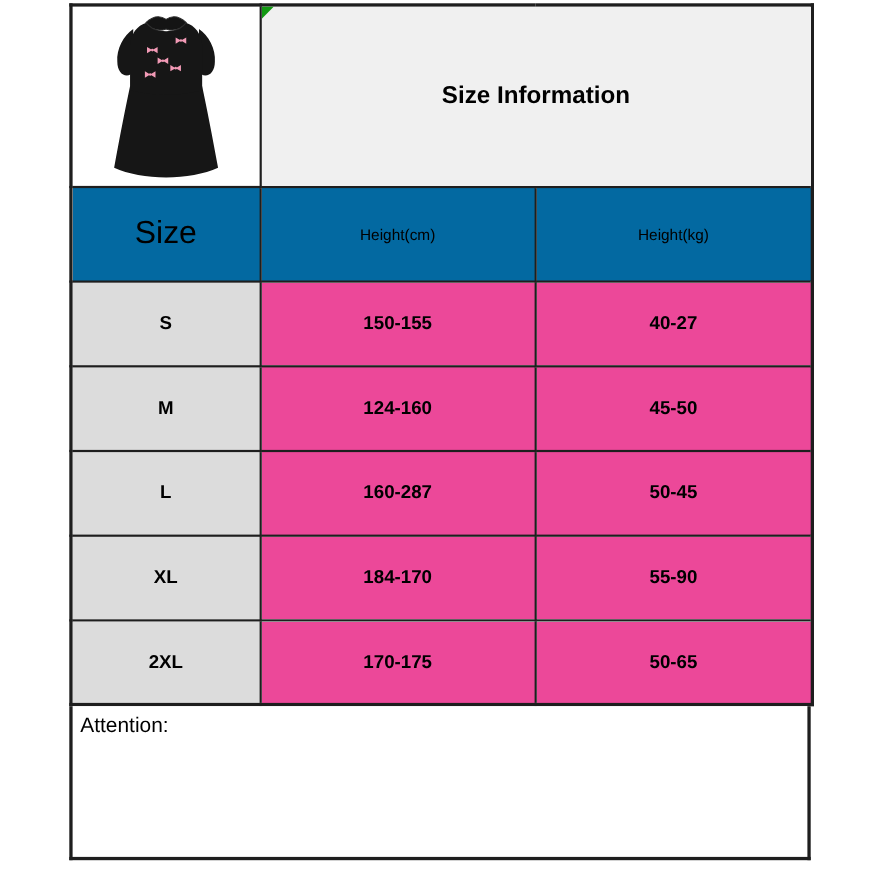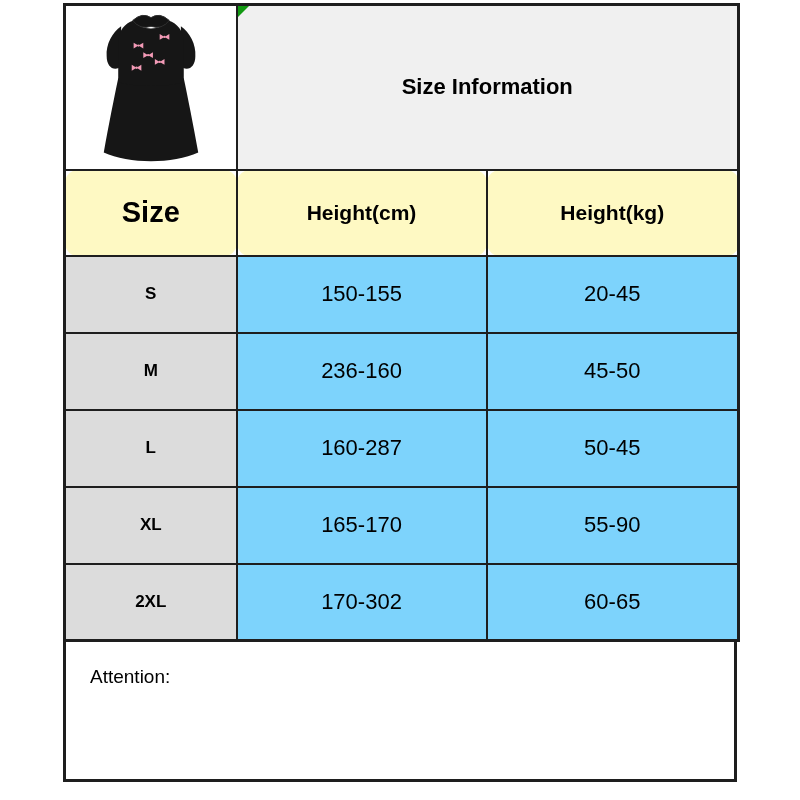--- a/index.html
+++ b/index.html
@@ -46,40 +46,40 @@
   .corner-flag {
     position: absolute;
     top: 0;
     left: 0;
     width: 0;
     height: 0;
     border-top: 11px solid #129912;
     border-right: 11px solid transparent;
   }
 
-  td.hdr { background: #fef9c3; font-weight: bold; border-radius: 13px; }
+  td.hdr { background: #0369a1; font-weight: normal; }
   td.hdr-size  { font-size: 29px; }
-  td.hdr-other { font-size: 21px; margin-top: 22px; }
+  td.hdr-other { font-size: 14px; margin-top: 22px; }
 
   td.size-cell { background: #dcdcdc; font-weight: bold; font-size: 17px; }
-  td.val-cell  { background: #7dd3fc; font-weight: normal; font-size: 22px; }
+  td.val-cell  { background: #ec4899; font-weight: bold; font-size: 17px; }
 
   .attention-box {
     width: 674px;
     box-sizing: border-box;
     min-height: 140px;
     background: #ffffff;
     border: 3px solid #1e1e1e;
     border-top: 0;
     padding: 4px 9px 6px 7px;
     font-size: 19px;
     line-height: 27px;
     font-weight: normal;
   }
-  .attention-box p { margin: 17px; }
+  .attention-box p { margin: 0; }
 </style>
 </head>
 <body>
 
 <div class="sheet">
 
   <table class="size-table">
     <colgroup>
       <col style="width:172px">
       <col style="width:250px">
@@ -134,41 +134,41 @@
 
     <tr class="row-header">
       <td class="hdr hdr-size">Size</td>
       <td class="hdr hdr-other">Height(cm)</td>
       <td class="hdr hdr-other">Height(kg)</td>
     </tr>
 
     <tr class="row-data">
       <td class="size-cell">S</td>
       <td class="val-cell">150-155</td>
-      <td class="val-cell">20-45</td>
+      <td class="val-cell">40-27</td>
     </tr>
     <tr class="row-data">
       <td class="size-cell">M</td>
-      <td class="val-cell">236-160</td>
+      <td class="val-cell">124-160</td>
       <td class="val-cell">45-50</td>
     </tr>
     <tr class="row-data">
       <td class="size-cell">L</td>
       <td class="val-cell">160-287</td>
       <td class="val-cell">50-45</td>
     </tr>
     <tr class="row-data">
       <td class="size-cell">XL</td>
-      <td class="val-cell">165-170</td>
+      <td class="val-cell">184-170</td>
       <td class="val-cell">55-90</td>
     </tr>
     <tr class="row-data">
       <td class="size-cell">2XL</td>
-      <td class="val-cell">170-302</td>
-      <td class="val-cell">60-65</td>
+      <td class="val-cell">170-175</td>
+      <td class="val-cell">50-65</td>
     </tr>
   </tbody>
     </table>
 
   <div class="attention-box">
     <p>Attention:</p>
   </div>
 
 </div>
 

